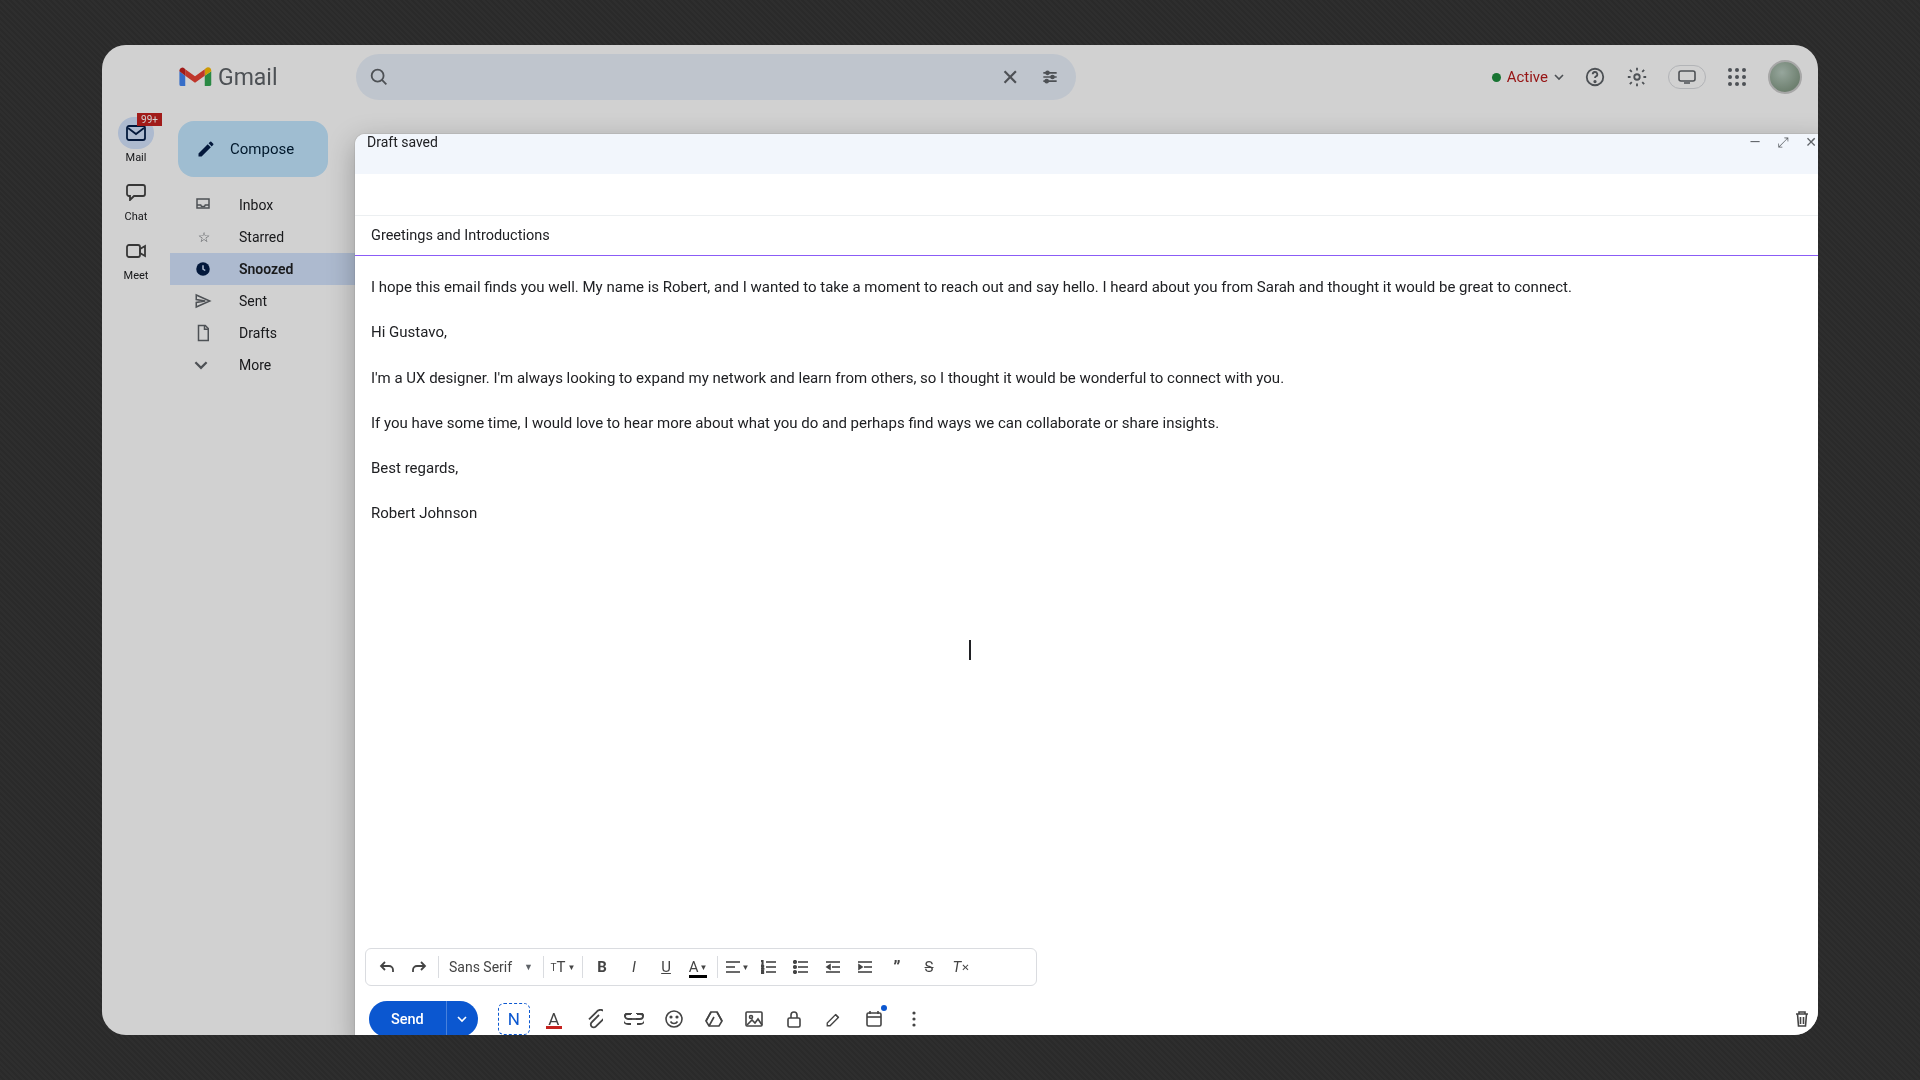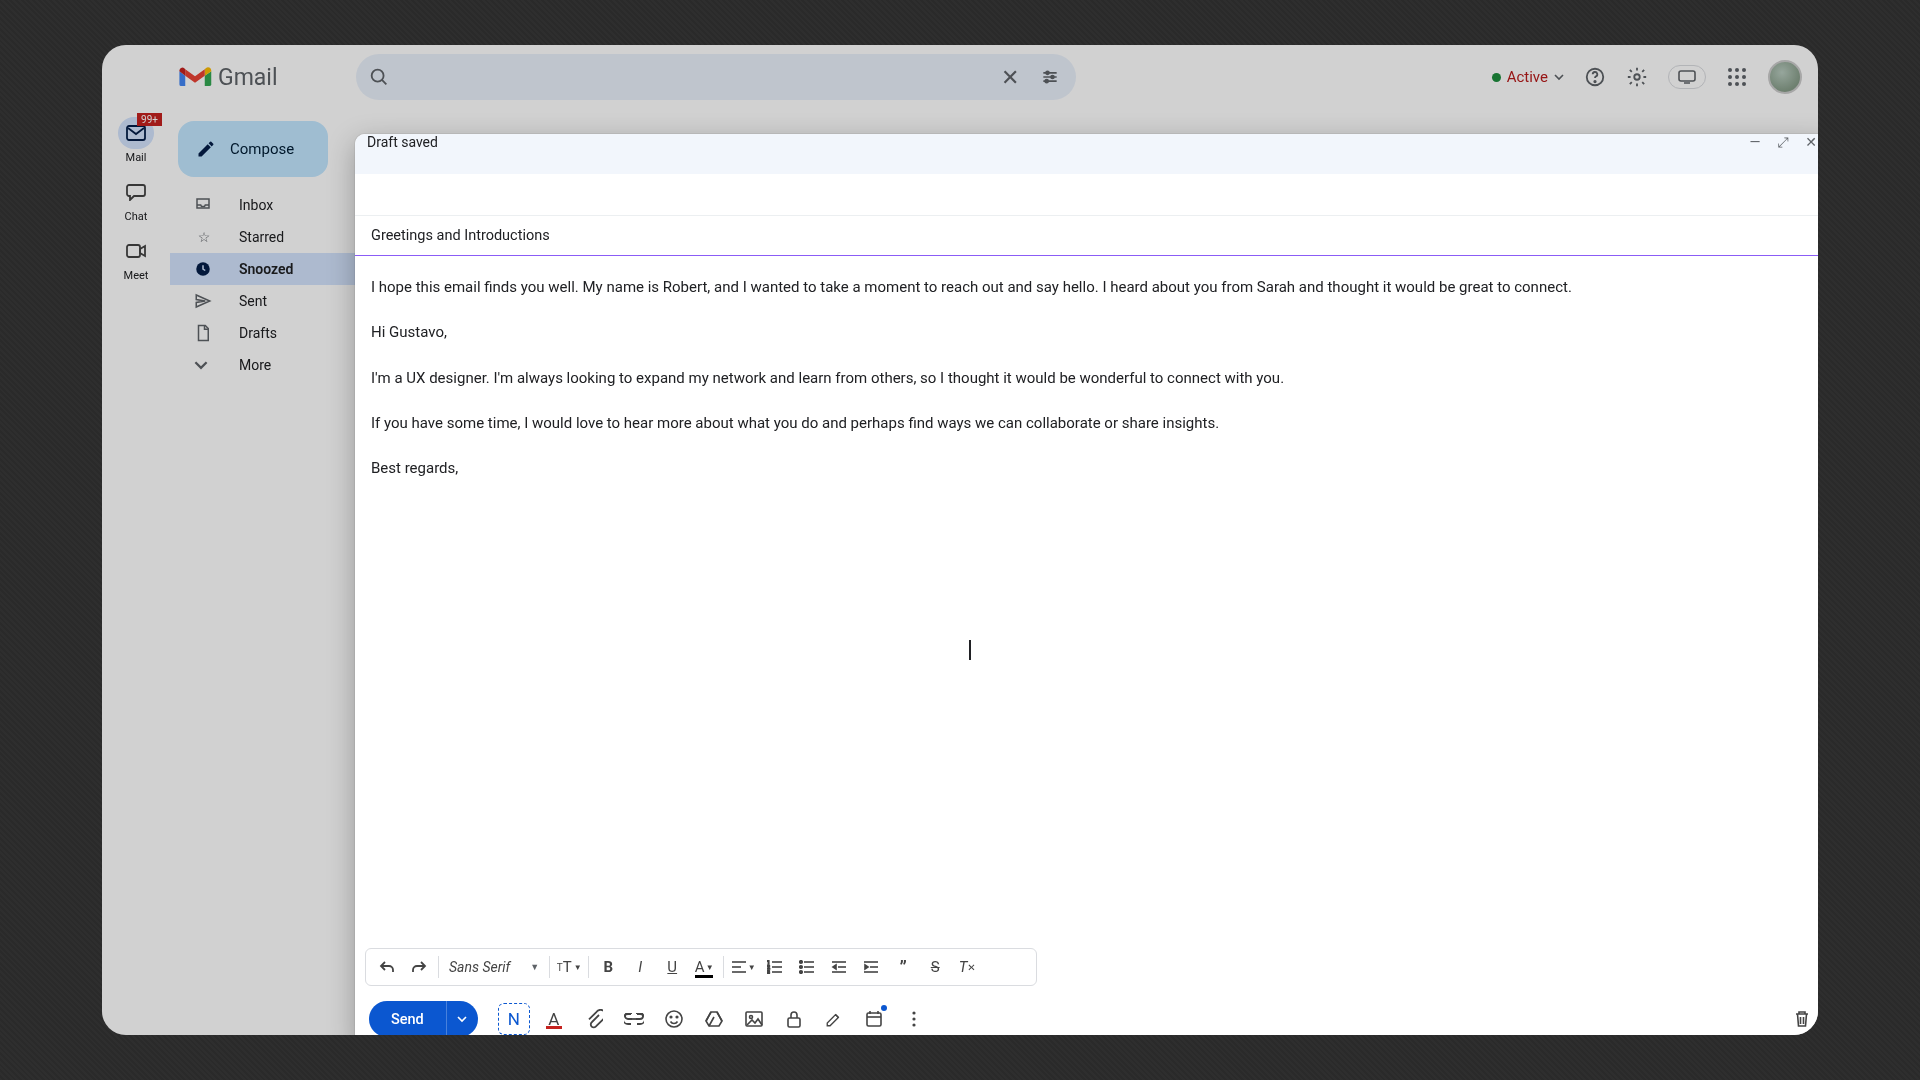--- a/index.html
+++ b/index.html
@@ -211,21 +211,21 @@
   padding:0 6px;
   gap:2px;
   width: 672px;
 }
 .fmt-btn {
   width:30px; height:30px;
   display:flex; align-items:center; justify-content:center;
   color:#444; font-size:15px;
   border-radius:4px;
 }
-.fmt-font { width:auto; padding:0 6px; gap:20px; font-size:14px;font-style:italic; }
+.fmt-font { width:auto; padding:0 6px; gap:12px; font-size:14px; }
 .fmt-font .dd { font-size:9px; color:#5f6368; }
 .fmt-sep { width:1px; height:22px; background:#dadce0; margin:0 2px;}
 .fmtA { position:relative; }
 .fmtA::after { content:''; position:absolute; left:6px; right:6px; bottom:4px; height:3px; background:#000; }
 
 .action-bar {
   height:54px;
   display:flex;
   align-items:center;
   padding:0 14px;
@@ -449,20 +449,21 @@
     <div class="dlg-to"></div>
     <div class="dlg-subject">
       <span>Greetings and Introductions</span>
     </div>
     <div class="dlg-body">
       <p>I hope this email finds you well. My name is Robert, and I wanted to take a moment to reach out and say hello. I heard about you from Sarah and thought it would be great to connect.</p>
       <p>Hi Gustavo,</p>
       <p>I'm a UX designer. I'm always looking to expand my network and learn from others, so I thought it would be wonderful to connect with you.</p>
       <p>If you have some time, I would love to hear more about what you do and perhaps find ways we can collaborate or share insights.</p>
       <p>Best regards,</p>
+      <p>Robert Johnson</p>
       <div class="text-cursor"></div>
     </div>
 
     <div class="fmt-toolbar">
       <div class="fmt-btn">
           <svg width="16" height="14" viewBox="0 0 16 14" fill="none" stroke="#444" stroke-width="1.8">
             <path d="M6 2L2 6l4 4"></path>
             <path d="M2 6h8a4 4 0 0 1 4 4v2"></path>
           </svg>
         </div>

